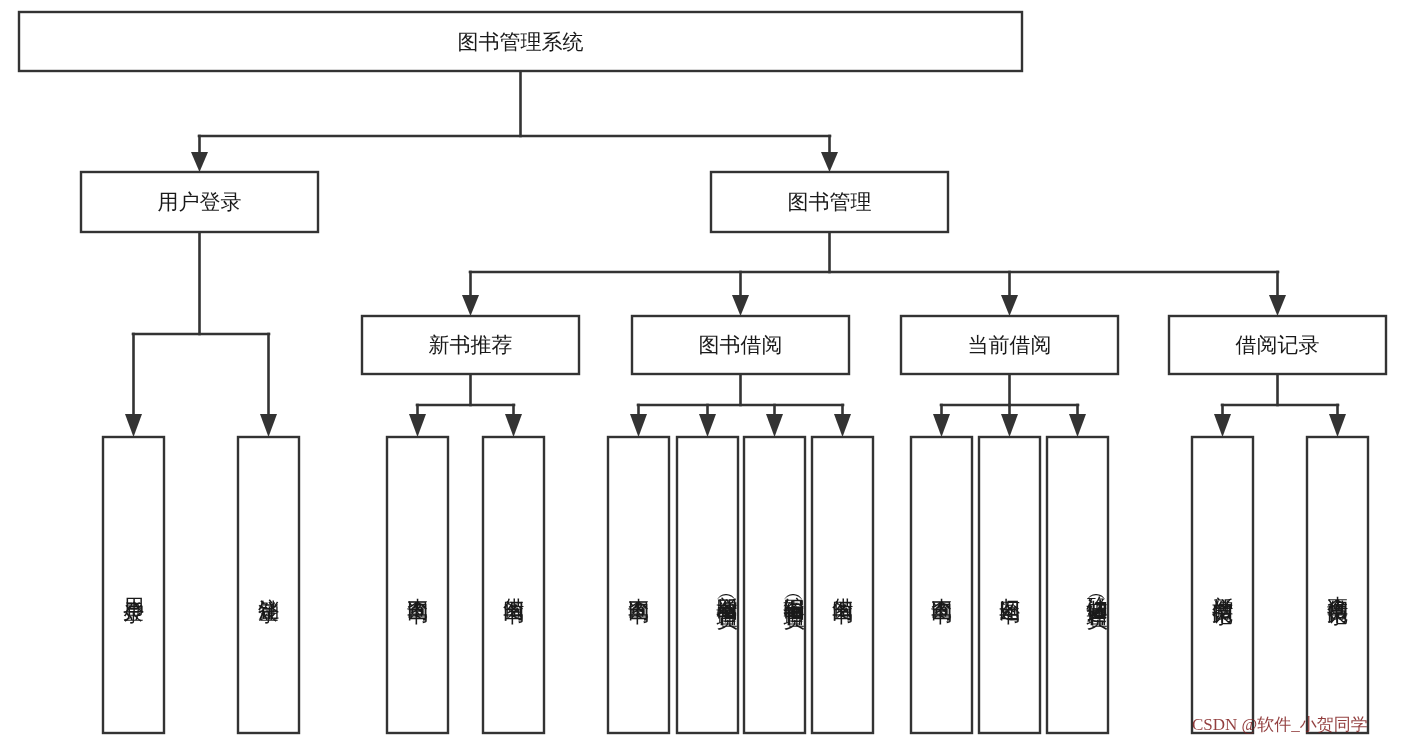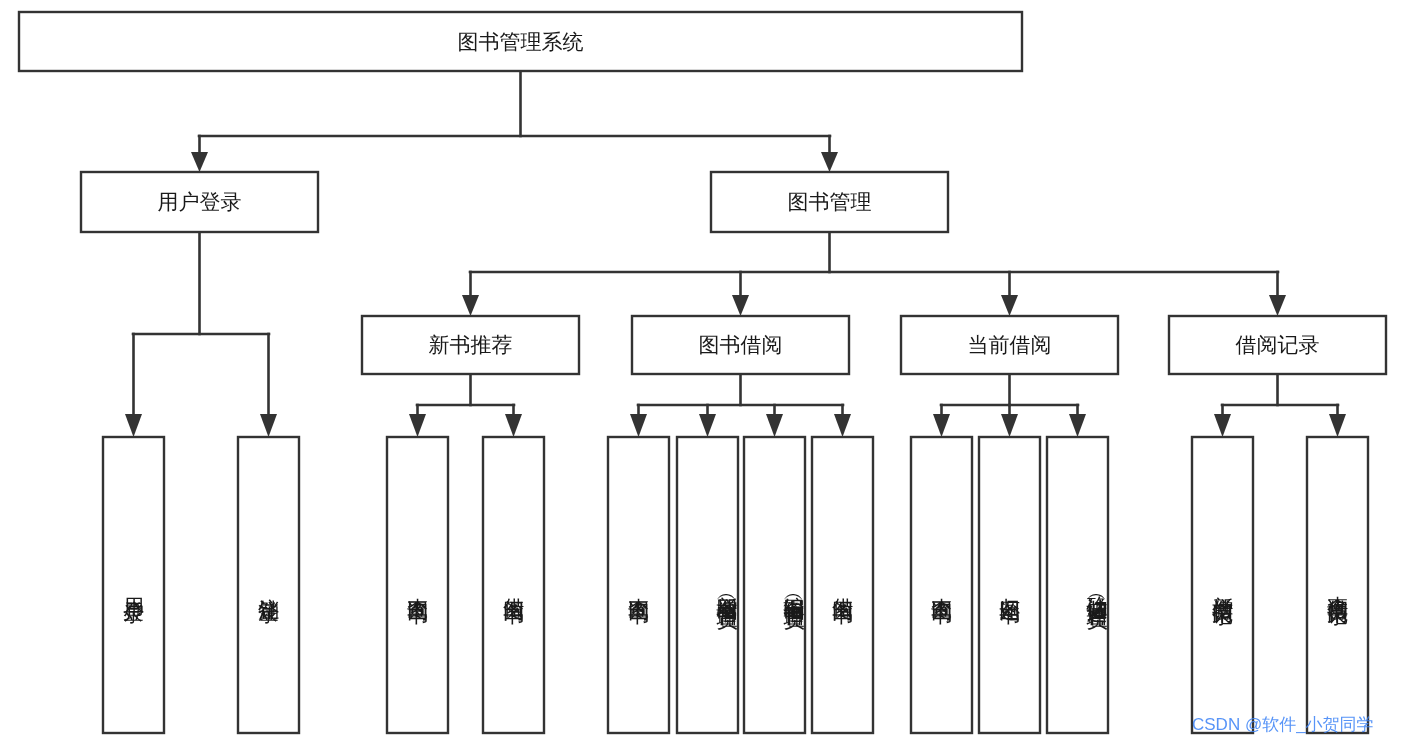--- a/index.html
+++ b/index.html
@@ -62,23 +62,23 @@
     align-items: flex-start;
     justify-content: center;
     white-space: nowrap;
     pointer-events: none;
   }
   .node-label-v.centered {
     align-items: center;
   }
   .watermark {
     position: absolute;
-    font-family: Liberation Sans, sans-serif;
+    font-family: Liberation Serif, serif;
     font-size: 17px;
-    color: #3b82f6;
+    color: #7f1d1d;
     white-space: nowrap;
     opacity: 0.85;
   }
 </style>
 </head>
 <body>
 
 <div id="diagram-root">
 
   <svg class="diagram" viewBox="0 0 1405 747">

